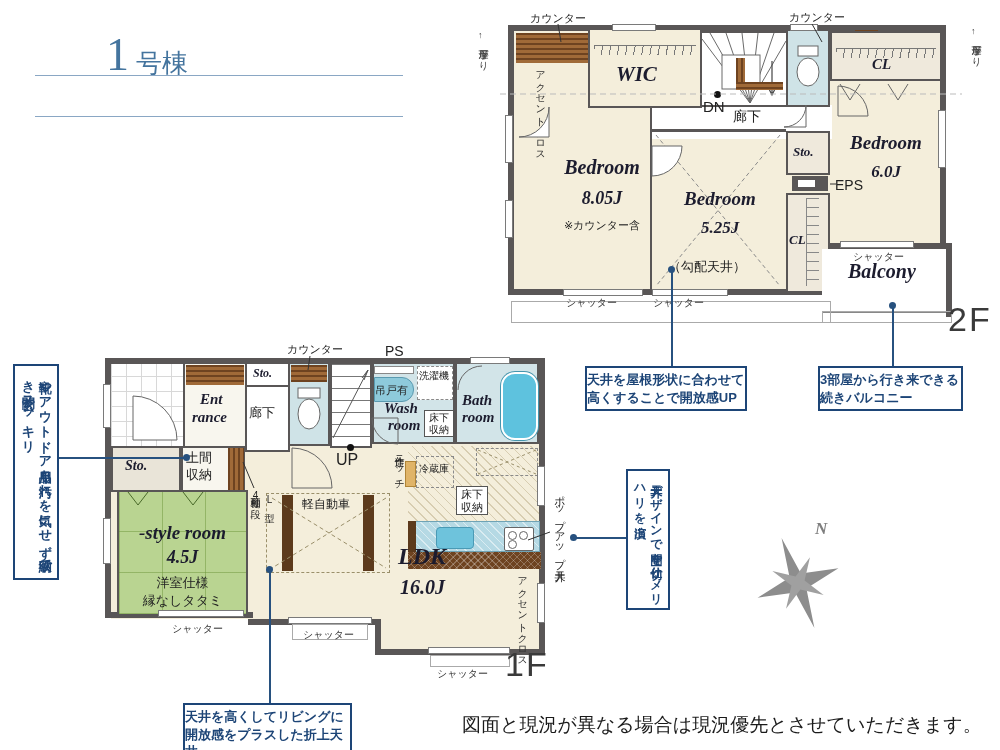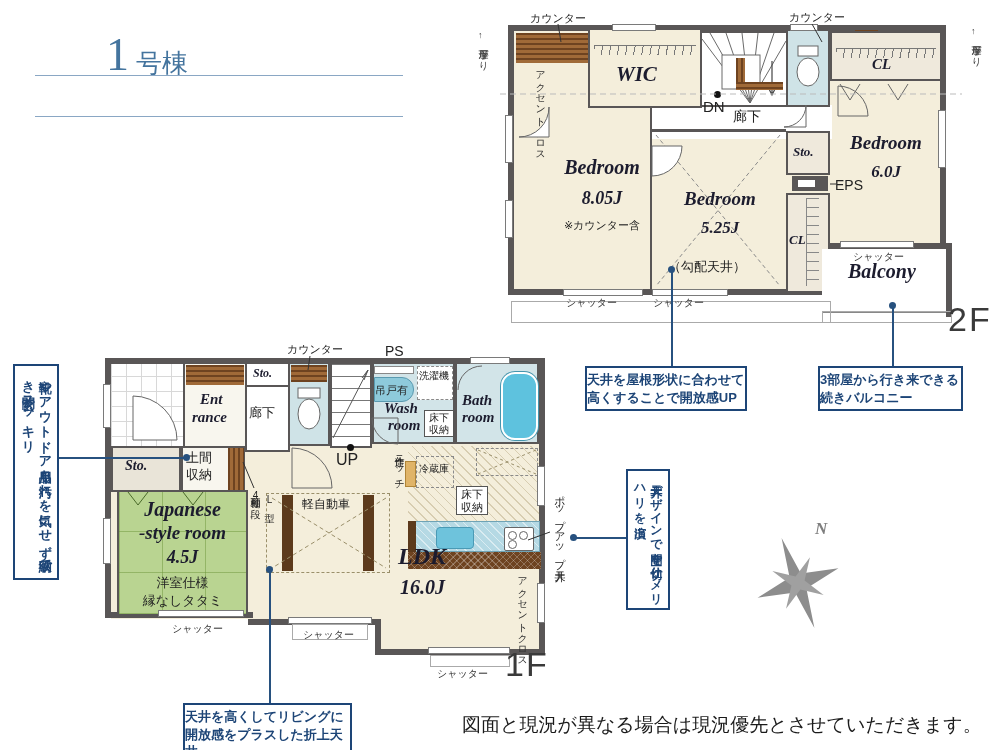--- a/index.html
+++ b/index.html
@@ -190,21 +190,20 @@
   <div class="rm gray" style="left:111px;top:446px;width:70px;height:46px;"></div>
   <div class="rn" style="left:125px;top:458px;font-size:14px;">Sto.</div>
   <div class="rm" style="left:181px;top:446px;width:64px;height:46px;background:#f8f6ee;"></div>
   <div class="lbl" style="left:186px;top:449px;font-size:13px;">土間</div>
   <div class="lbl" style="left:186px;top:466px;font-size:13px;">収納</div>
   <div class="abs stripesV" style="left:228px;top:448px;width:16px;height:42px;"></div>
   <div class="lbl v" style="left:262px;top:494px;font-size:10px;">L型</div>
   <div class="lbl v" style="left:248px;top:490px;font-size:10px;">可動棚4段</div>
 
   <div class="rm" style="left:117px;top:490px;width:131px;height:126px;background:#b9d491;background-image:repeating-linear-gradient(0deg,rgba(110,150,60,.5) 0 1px,transparent 1px 41px),repeating-linear-gradient(90deg,rgba(110,150,60,.5) 0 1px,transparent 1px 43px);"></div>
-  <div class="rn" style="left:117px;top:498px;width:131px;text-align:center;font-size:20px;">Japanese</div>
   <div class="rn" style="left:117px;top:522px;width:131px;text-align:center;font-size:19px;">-style room</div>
   <div class="rn" style="left:117px;top:547px;width:131px;text-align:center;font-size:18px;">4.5J</div>
   <div class="lbl" style="left:117px;top:574px;width:131px;text-align:center;font-size:13px;">洋室仕様</div>
   <div class="lbl" style="left:117px;top:592px;width:131px;text-align:center;font-size:13px;">縁なしタタミ</div>
 
   <div class="dashedbox" style="left:266px;top:493px;width:124px;height:80px;border-color:#9a8f6a;"></div>
   <div class="abs" style="left:282px;top:495px;width:11px;height:76px;background:#5c3a1c;"></div>
   <div class="abs" style="left:363px;top:495px;width:11px;height:76px;background:#5c3a1c;"></div>
   <div class="lbl" style="left:302px;top:496px;font-size:12px;">軽自動車</div>
 

